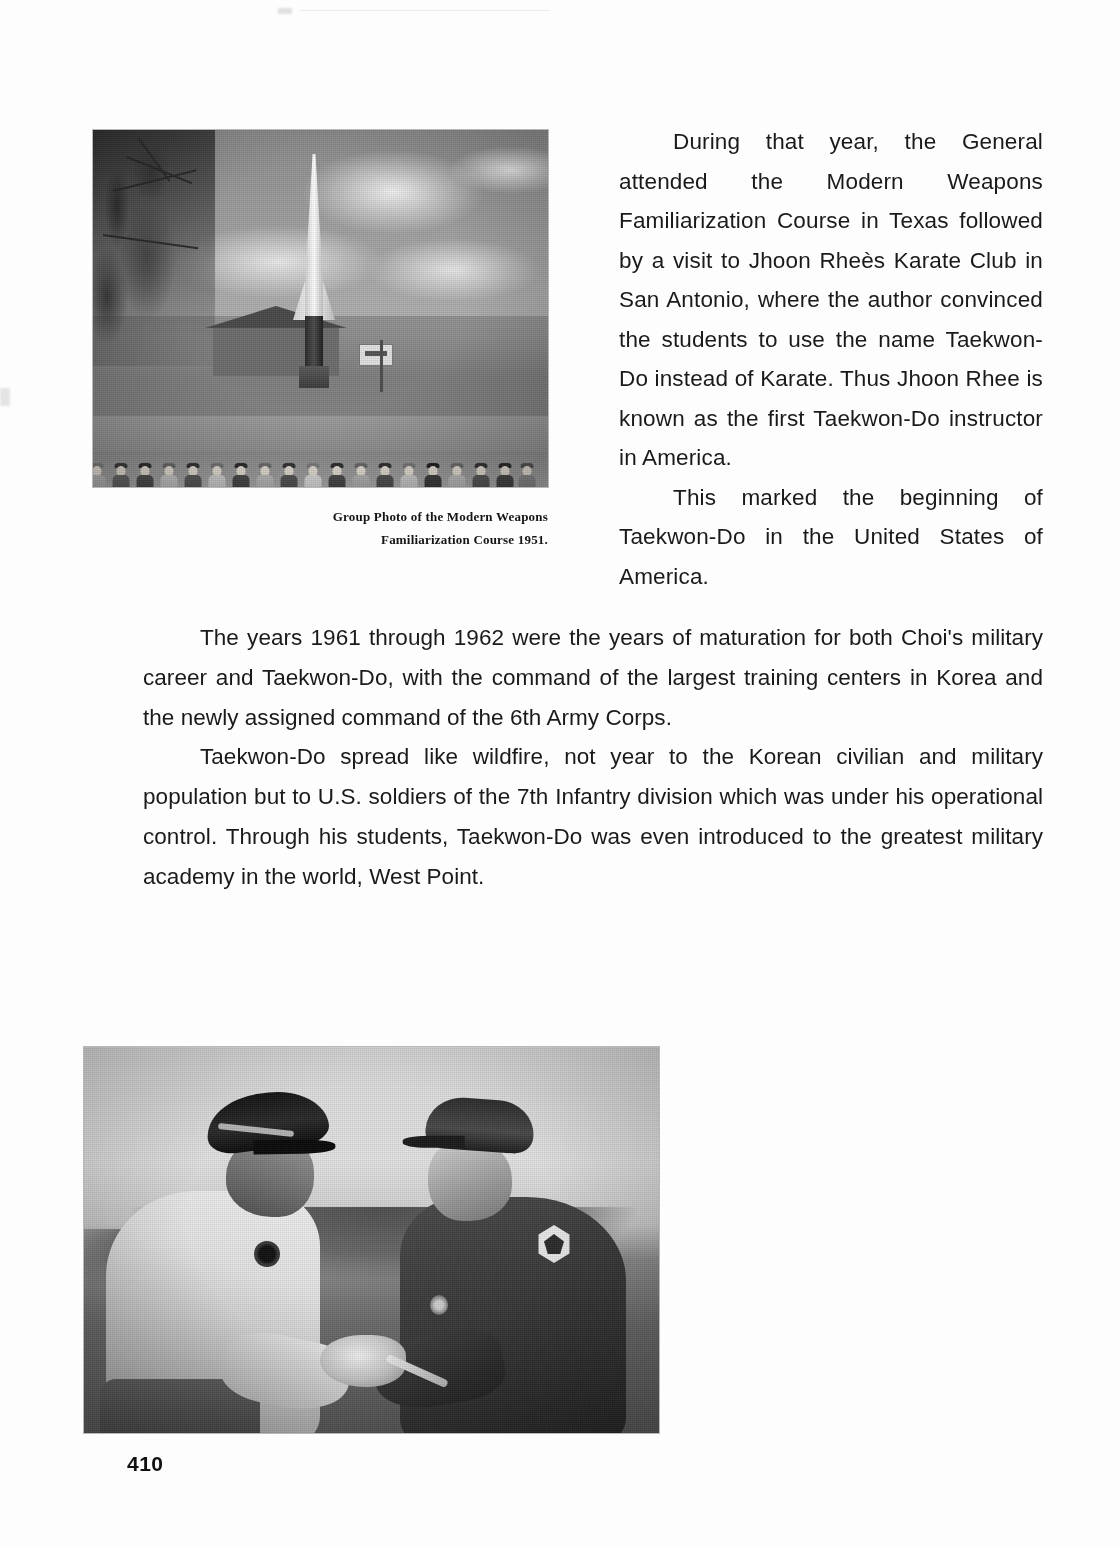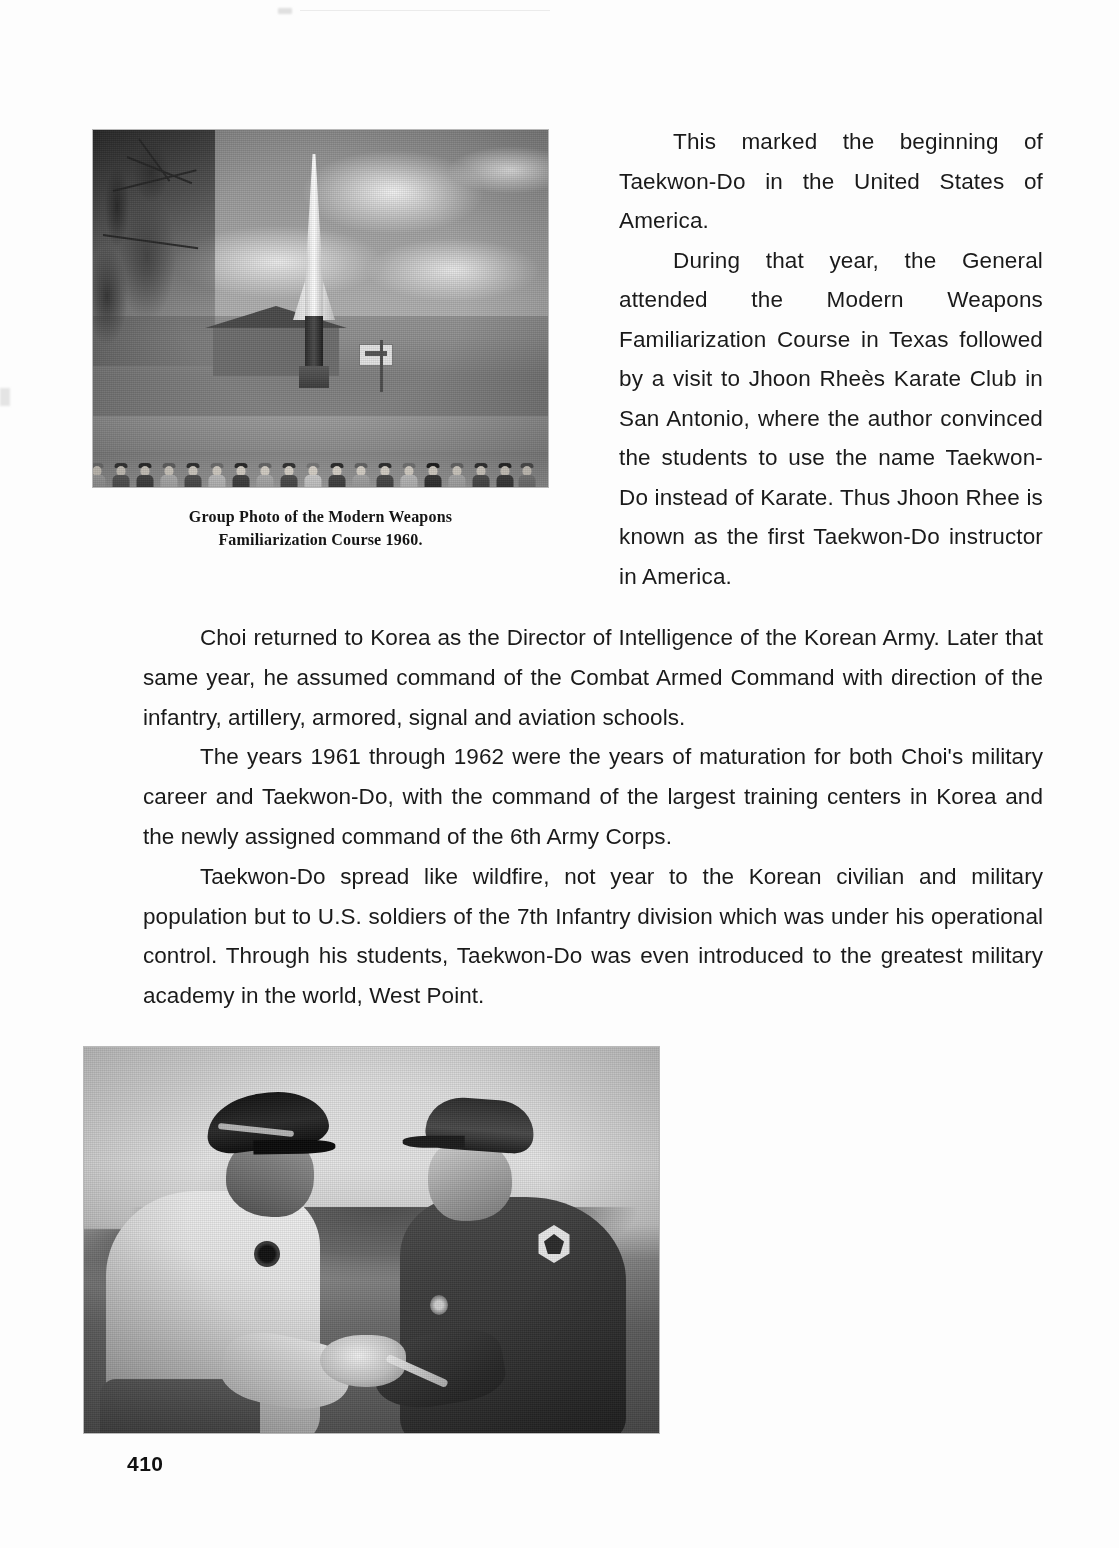--- a/index.html
+++ b/index.html
@@ -289,23 +289,23 @@
     text-align: justify;
     text-indent: 57px;
     letter-spacing: .05px;
     color: #1a1a1a;
   }
 
   .caption {
     position: absolute;
     font-family: "Liberation Serif", serif;
     font-weight: bold;
-    font-size: 16px;
+    font-size: 13px;
     line-height: 23px;
-    text-align: center;
+    text-align: right;
     color: #151515;
     letter-spacing: .2px;
   }
   #caption-missile { left: 93px; top: 505px; width: 455px; }
   #caption-handshake { left: 669px; top: 1128px; width: 400px; }
 
   .page-number {
     position: absolute;
     left: 127px; top: 1452px;
     font-size: 21px;
@@ -437,30 +437,29 @@
           <div class="torso" style="background:linear-gradient(#8d8d8d,#5e5e5e)"></div>
         </div>
     </div>
 
     <div class="grain"></div>
     <div class="vign"></div>
   </figure>
 
   <figcaption class="caption" id="caption-missile">
     <span>Group Photo of the Modern Weapons</span><br>
-    <span>Familiarization Course 1960.</span>
+    <span>Familiarization Course 1951.</span>
   </figcaption>
 
   <div class="col-right">
+    <p class="indent">During that year, the General attended the Modern Weapons Familiarization Course in Texas followed by a visit to Jhoon Rheès Karate Club in San Antonio, where the author convinced  the students to use the name Taekwon-Do  instead of Karate. Thus Jhoon Rhee is known as the first Taekwon-Do instructor in America.</p>
     <p class="indent">This marked the beginning of Taekwon-Do in the United States of America.</p>
-    <p class="indent">During that year, the General attended the Modern Weapons Familiarization Course in Texas followed by a visit to Jhoon Rheès Karate Club in San Antonio, where the author convinced  the students to use the name Taekwon-Do  instead of Karate. Thus Jhoon Rhee is known as the first Taekwon-Do instructor in America.</p>
   </div>
 
   <div class="body-block">
-    <p>Choi returned to Korea as the Director of Intelligence of the Korean Army. Later that same year, he assumed command of the Combat Armed Command with direction of the infantry, artillery, armored, signal and aviation schools.</p>
     <p>The years 1961 through 1962 were the years of maturation for both Choi's military career and Taekwon-Do, with the command of the largest training centers in Korea and the newly assigned command of the 6th Army Corps.</p>
     <p>Taekwon-Do spread like wildfire, not year to the Korean civilian and military population but to U.S. soldiers of the 7th Infantry division which was under his operational control. Through his students, Taekwon-Do was even introduced to the greatest military academy in the world, West Point.</p>
   </div>
 
   <figure class="photo" id="photo-handshake" style="margin:0;">
     <div class="bg"></div>
     <div class="ridge"></div>
     <div class="ridge2"></div>
 
     <div class="officer-left">

